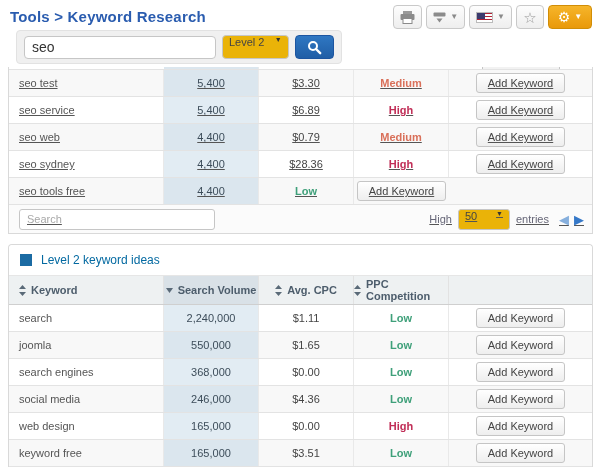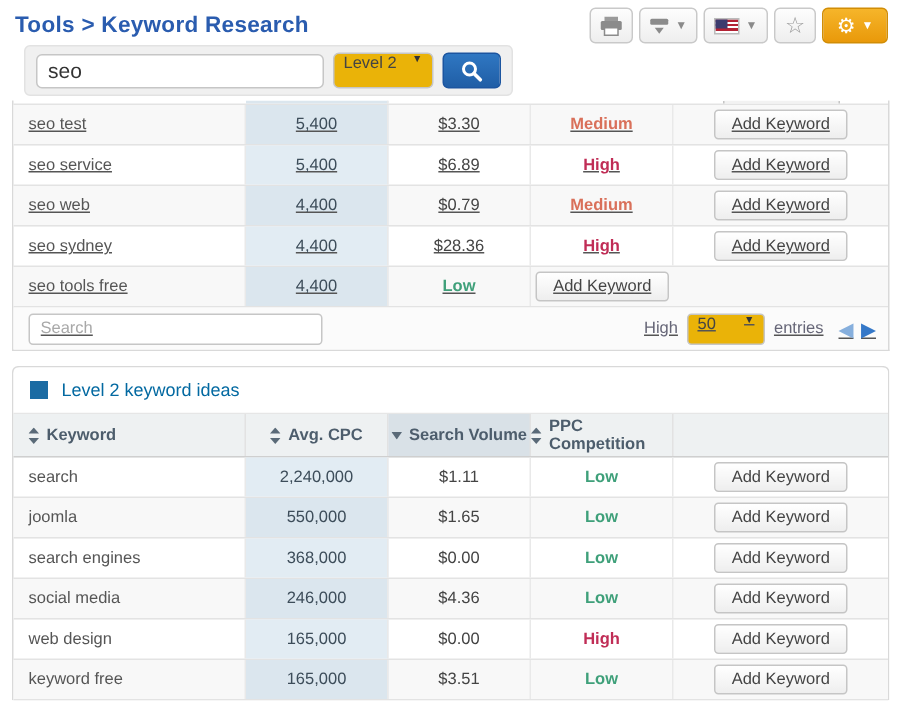--- a/index.html
+++ b/index.html
@@ -235,36 +235,36 @@
     <div class="thead">
       <div class="th kw">
         <span>
           <svg width="7" height="11" viewBox="0 0 7 11">
             <polygon points="3.5,0 7,4 0,4" fill="#5a6a78"></polygon>
             <polygon points="0,7 7,7 3.5,11" fill="#5a6a78"></polygon>
           </svg>
         </span>
         <span>Keyword</span>
       </div>
+      <div class="th sorted">
+        <span>
+          <svg width="7" height="5" viewBox="0 0 7 5">
+              <polygon points="0,0 7,0 3.5,5" fill="#5a6a78"></polygon>
+            </svg>
+        </span>
+        <span>Search Volume</span>
+      </div>
       <div class="th">
         <span>
           <svg width="7" height="11" viewBox="0 0 7 11">
             <polygon points="3.5,0 7,4 0,4" fill="#5a6a78"></polygon>
             <polygon points="0,7 7,7 3.5,11" fill="#5a6a78"></polygon>
           </svg>
         </span>
         <span>Avg. CPC</span>
-      </div>
-      <div class="th sorted">
-        <span>
-          <svg width="7" height="5" viewBox="0 0 7 5">
-              <polygon points="0,0 7,0 3.5,5" fill="#5a6a78"></polygon>
-            </svg>
-        </span>
-        <span>Search Volume</span>
       </div>
       <div class="th">
         <span>
           <svg width="7" height="11" viewBox="0 0 7 11">
             <polygon points="3.5,0 7,4 0,4" fill="#5a6a78"></polygon>
             <polygon points="0,7 7,7 3.5,11" fill="#5a6a78"></polygon>
           </svg>
         </span>
         <span>PPC Competition</span>
       </div>

